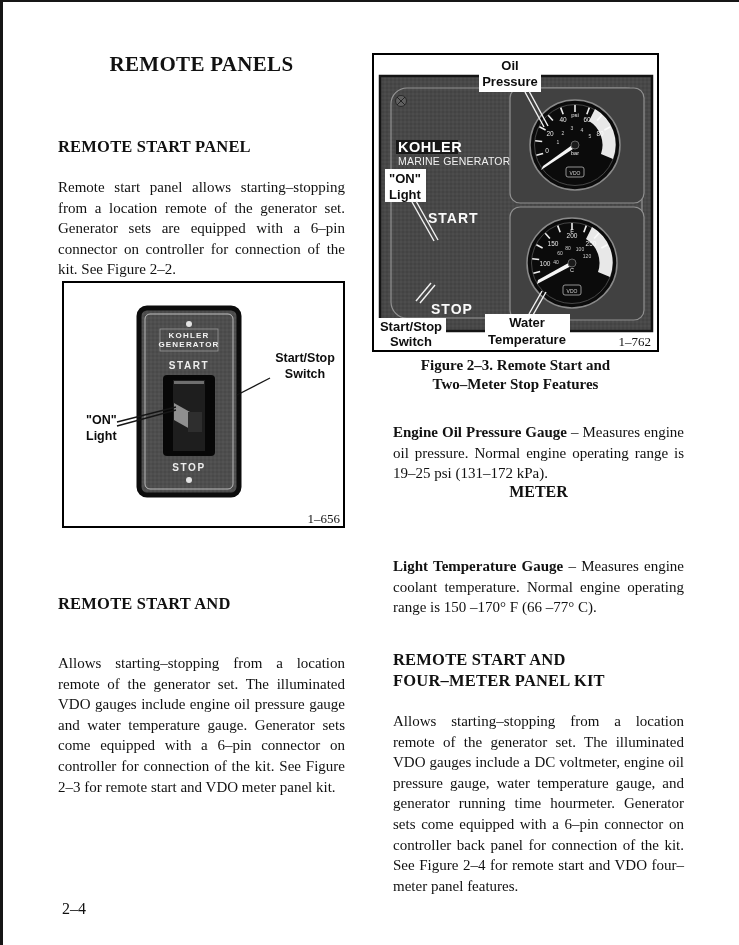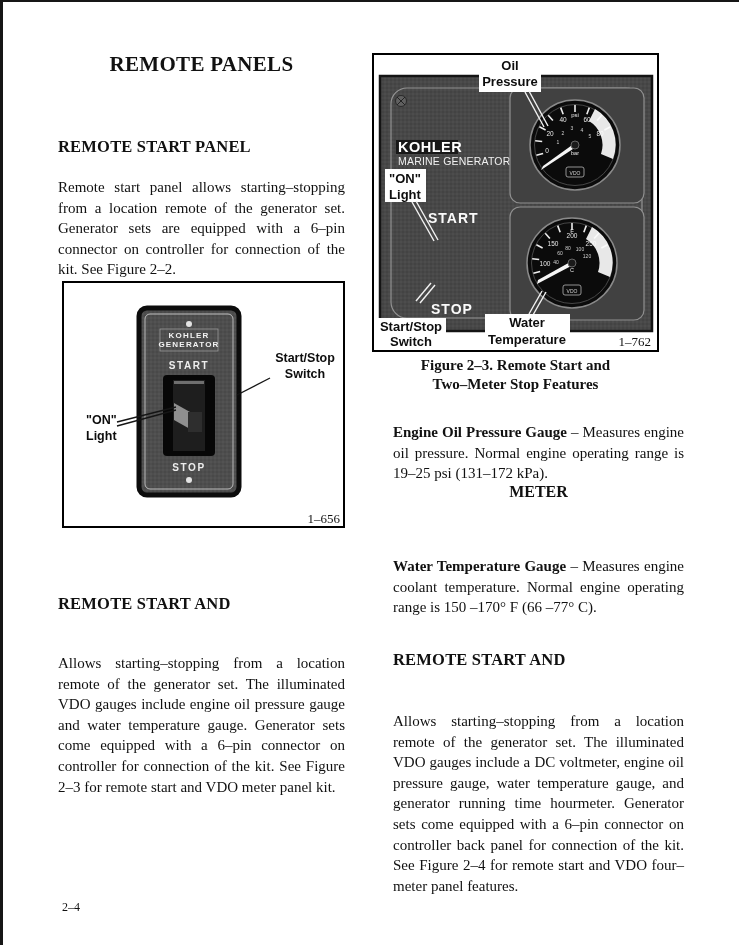--- a/index.html
+++ b/index.html
@@ -14,21 +14,21 @@
   .abs{position:absolute;}
   .col-l{left:58px;width:287px;}
   .col-r{left:369px;width:291px;margin-left:24px;}
   h1,h2,p{margin:0;padding:0;}
   .main-title{font-size:21px;font-weight:bold;text-align:center;line-height:33px;letter-spacing:.3px;}
   .sect{font-size:16.5px;font-weight:bold;text-align:left;line-height:21px;letter-spacing:.2px;}
   .body{font-size:15px;line-height:20.6px;}
   .just{text-align:justify;}
   .caption{font-size:15px;font-weight:bold;text-align:center;line-height:18.5px;}
   .figbox{border:2px solid #000;background:#fff;}
-  .pagenum{font-size:12px;}
+  .pagenum{font-size:16px;}
   .note-head{font-size:16px;font-weight:bold;text-align:center;}
   
   .callout{font-family:"Liberation Sans","DejaVu Sans",sans-serif;font-weight:bold;font-size:12.5px;fill:#0d0d0d;}
   .callout23{font-family:"Liberation Sans","DejaVu Sans",sans-serif;font-weight:bold;font-size:13px;fill:#0d0d0d;}
   .plate-brand{font-family:"Liberation Sans","DejaVu Sans",sans-serif;font-weight:bold;font-size:8px;letter-spacing:1.2px;fill:#f2f2f2;}
   .plate-word{font-family:"Liberation Sans","DejaVu Sans",sans-serif;font-weight:bold;font-size:10px;letter-spacing:1.6px;fill:#ededed;}
   .panel-word{font-family:"Liberation Sans","DejaVu Sans",sans-serif;font-weight:bold;font-size:14px;letter-spacing:1px;fill:#fafafa;}
   .brand-big{font-family:"Liberation Sans","DejaVu Sans",sans-serif;font-weight:bold;font-size:14.5px;letter-spacing:.5px;fill:#ffffff;}
   .brand-sub{font-family:"Liberation Sans","DejaVu Sans",sans-serif;font-size:10.5px;letter-spacing:.2px;fill:#f0f0f0;}
   .photoid{font-family:"Liberation Serif","DejaVu Serif",serif;font-size:13px;fill:#111;}
@@ -248,21 +248,22 @@
   </p>
 
   <p class="abs col-r body just" style="top:422px">
     <b>Engine Oil Pressure Gauge</b><span> – Measures engine oil pressure. Normal engine operating range is 19–25 psi (131–172 kPa).</span>
   </p>
 
   <p class="abs col-r note-head" style="top:483px">METER</p>
 
 
   <p class="abs col-r body just" style="top:556px">
-    <b>Water Temperature Gauge</b><span> – Measures engine coolant temperature. Normal engine operating range is 150 –170° F (66 –77° C).</span>
+    <b>Light Temperature Gauge</b><span> – Measures engine coolant temperature. Normal engine operating range is 150 –170° F (66 –77° C).</span>
   </p>
 
   <h2 class="abs col-r sect" style="top:649px">
     <span>REMOTE START AND</span><br>
+    <span>FOUR–METER PANEL KIT</span>
   </h2>
 
   <p class="abs col-r body just" style="top:711px">Allows starting–stopping from a location remote of the generator set. The illuminated VDO gauges include a DC voltmeter, engine oil pressure gauge, water temperature gauge, and generator running time hourmeter. Generator sets come equipped with a 6–pin connector on controller back panel for connection of the kit. See Figure 2–4 for remote start and VDO four–meter panel features.</p>
 </div>
 
 </body></html>

